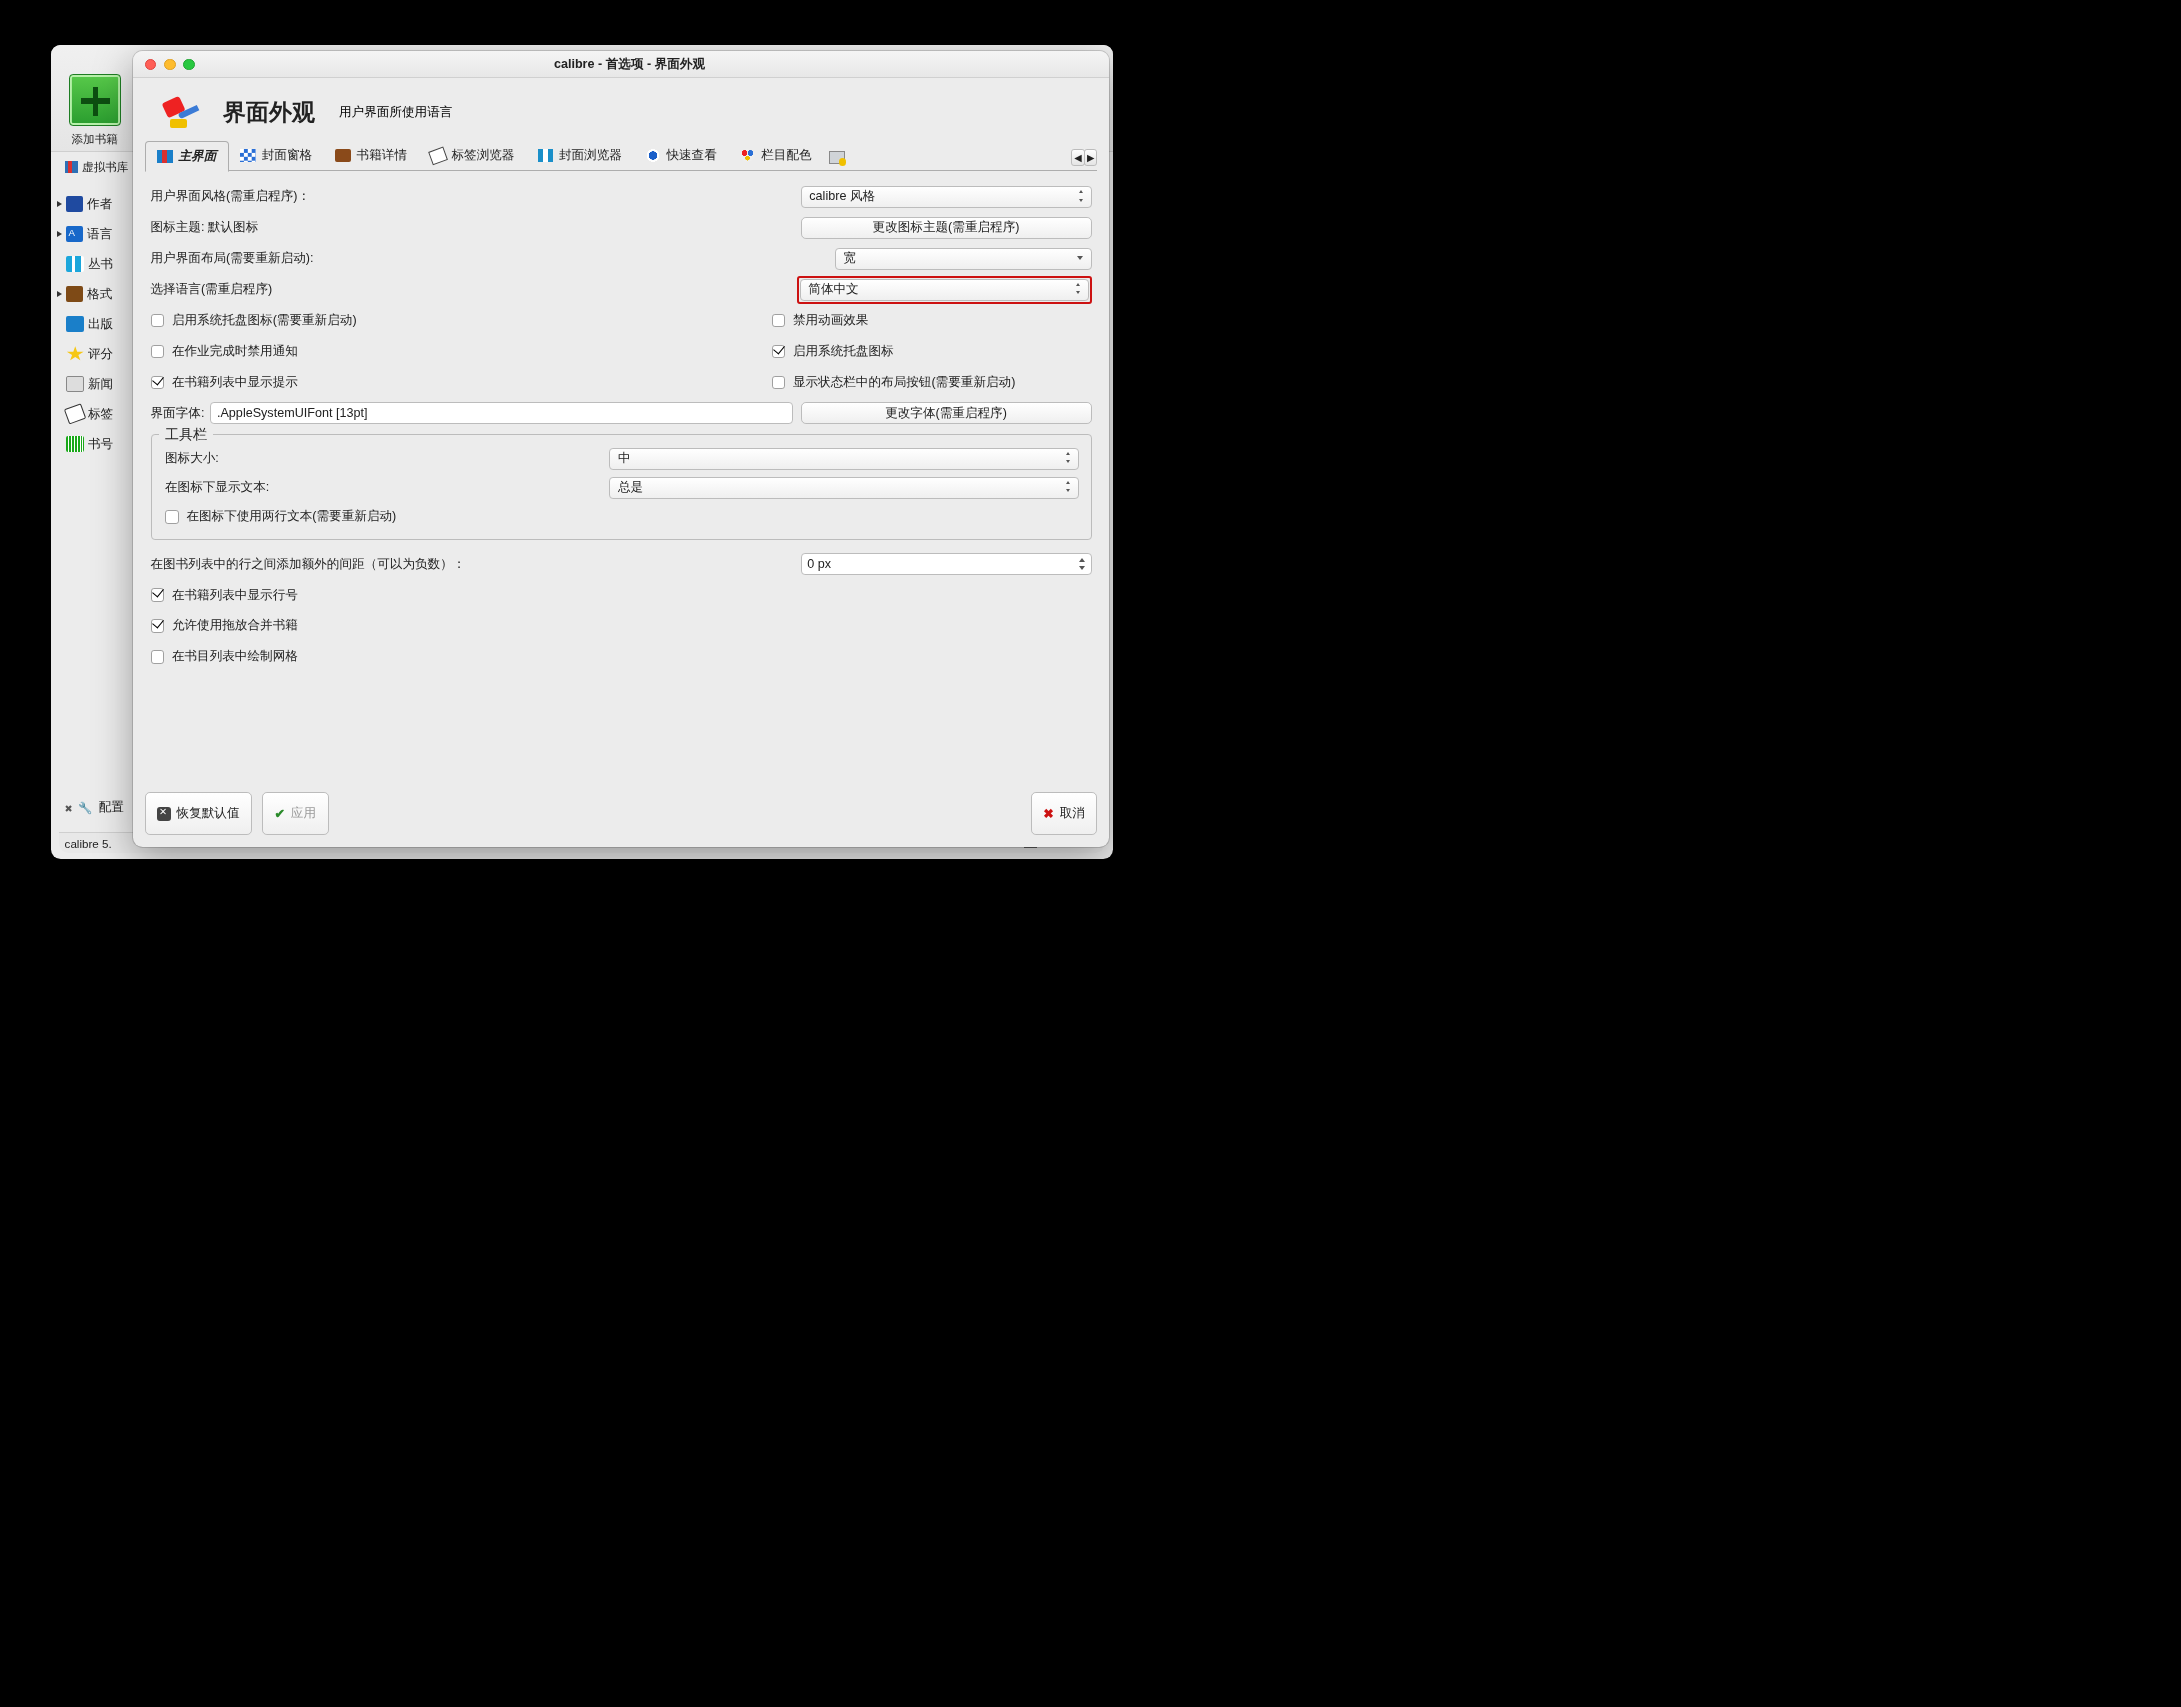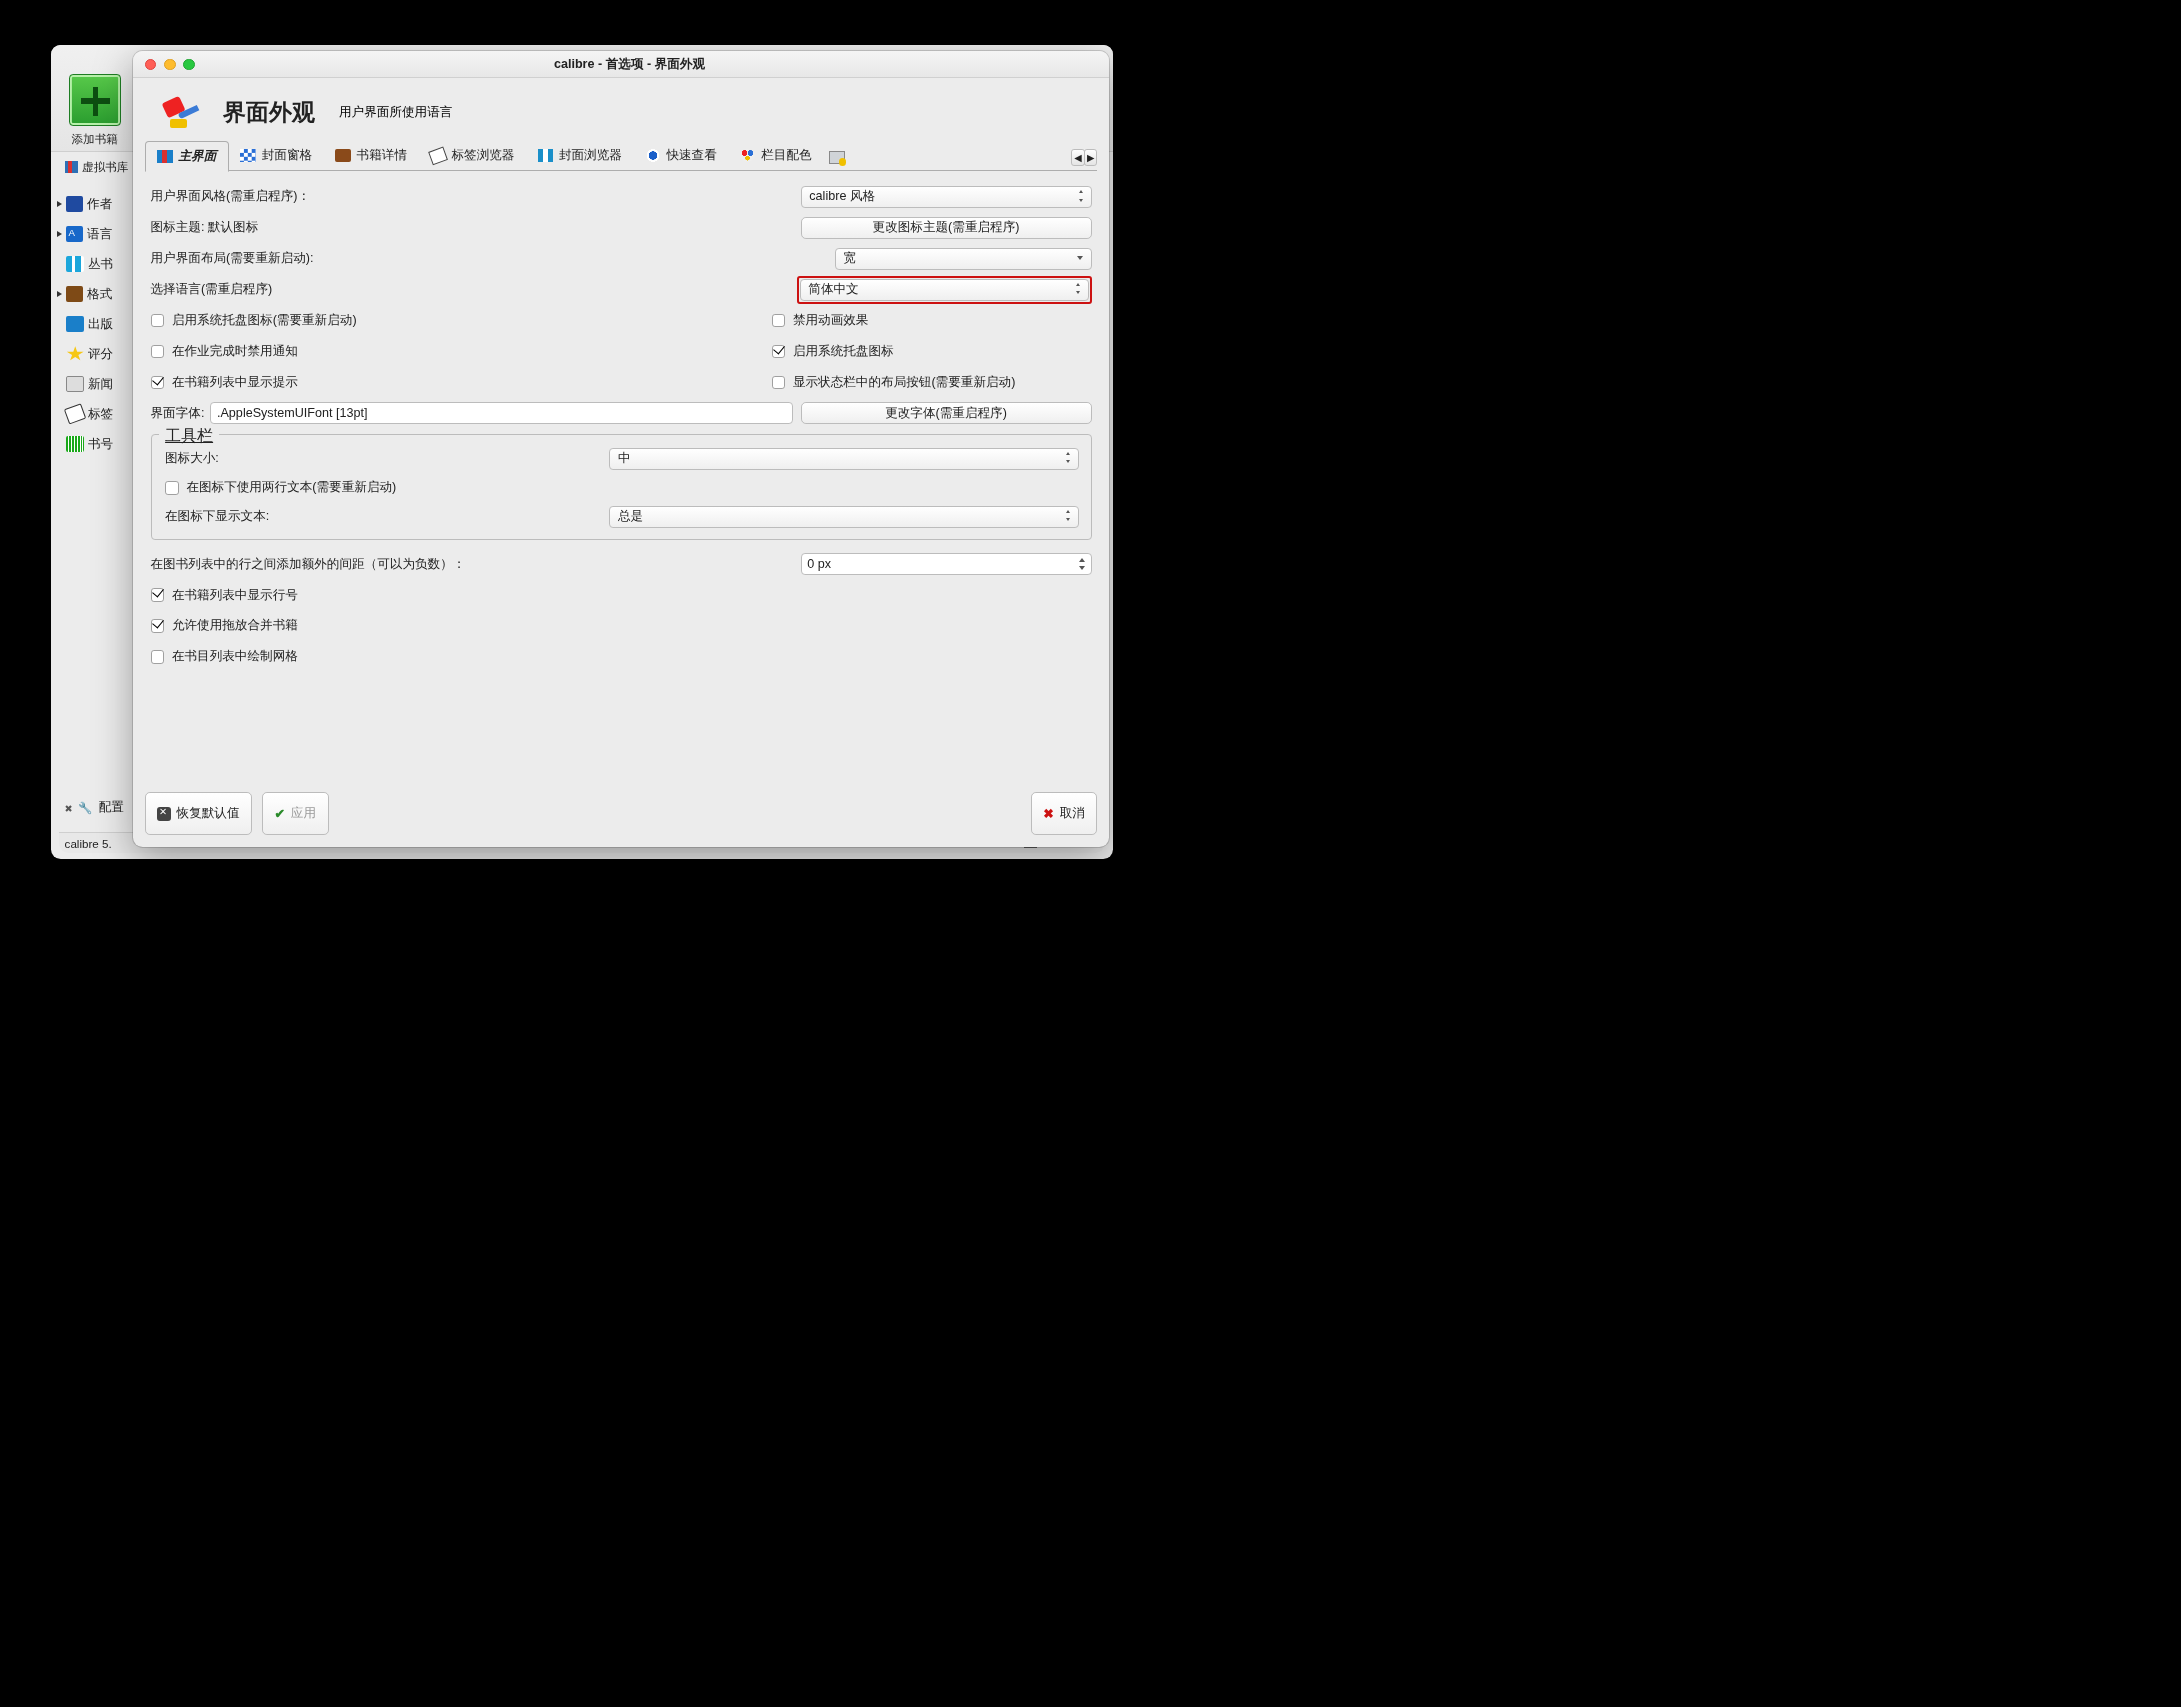--- a/index.html
+++ b/index.html
@@ -90,21 +90,21 @@
 .input { height:22px; border:1px solid #bcbcbc; border-radius:3.9px; background:#fff; padding:0 5.8px; font-size:12.6px; display:flex; align-items:center; }
 .chk { display:flex; align-items:center; gap:7.8px; }
 .chk .box { width:13.6px; height:13.6px; border:1px solid #a0a0a0; border-radius:2.9px; background:#fff; position:relative; flex:none; }
 .chk.checked .box::after { content:""; position:absolute; left:1.9px; top:-1px; width:8.7px; height:5.8px; border:1.9px solid #000; border-top:none; border-right:none; transform:rotate(-50deg); }
 .highlight { border:2.9px solid #c11; border-radius:2.9px; padding:1px; }
 .spin { height:22px; border:1px solid #bcbcbc; border-radius:3.9px; background:#fff; padding:0 19.4px 0 5.8px; position:relative; display:flex; align-items:center; width:291px; }
 .spin::before, .spin::after { content:""; position:absolute; right:5.8px; width:0;height:0;border-left:3.9px solid transparent;border-right:3.9px solid transparent; }
 .spin::before { top:3.9px; border-bottom:4.9px solid #555; }
 .spin::after { bottom:3.9px; border-top:4.9px solid #555; }
 .groupbox { border:1px solid #bcbcbc; border-radius:3.9px; margin:5.8px 0 9.7px 0; padding:9.7px 11.6px 7.8px 11.6px; position:relative; }
-.groupbox .legend { position:absolute; left:7.8px; top:-8.7px; background:#ececec; padding:0 5.8px; font-size:16px;text-decoration:underline; }
+.groupbox .legend { position:absolute; left:7.8px; top:-8.7px; background:#ececec; padding:0 5.8px; font-size:14px; }
 .grouprow { display:flex; align-items:center; height:29px; }
 .grouprow .label { width:446px; padding-left:1.9px; }
 
 .dlg-footer { position:absolute; left:11.6px; right:11.6px; bottom:11.6px; display:flex; gap:9.7px; }
 .dlg-footer .btn { height:43px; padding:0 11.6px; }
 .dlg-footer .spacer { flex:1; }
 .xmark { color:#c11; font-weight:700; }
 .check { color:#2a8a2a; font-weight:700; }
 .revert { width:13.6px;height:13.6px;background:#444;border-radius:2.9px;position:relative; }
 .revert::before { content:"✕"; color:#fff; font-size:9.7px; position:absolute; left:1.9px; top:-1px; }
@@ -321,31 +321,31 @@
 
       <div class="groupbox">
         <div class="legend">工具栏</div>
         <div class="grouprow">
           <span class="label">图标大小:</span>
           <div class="select sm" style="flex:1">
               <span>中</span>
             </div>
         </div>
         <div class="grouprow">
+          <span class="label">在图标下显示文本:</span>
+          <div class="select sm" style="flex:1">
+              <span>总是</span>
+            </div>
+        </div>
+        <div class="grouprow">
           <div class="chk" style="margin-left:1.9px">
               <span class="box"></span>
               <span>在图标下使用两行文本(需要重新启动)</span>
             </div>
         </div>
-        <div class="grouprow">
-          <span class="label">在图标下显示文本:</span>
-          <div class="select sm" style="flex:1">
-              <span>总是</span>
-            </div>
-        </div>
       </div>
 
       <div class="row">
         <span class="label">在图书列表中的行之间添加额外的间距（可以为负数）：</span>
         <span class="spacer"></span>
         <div class="spin">
             <span>0 px</span>
           </div>
       </div>
 

